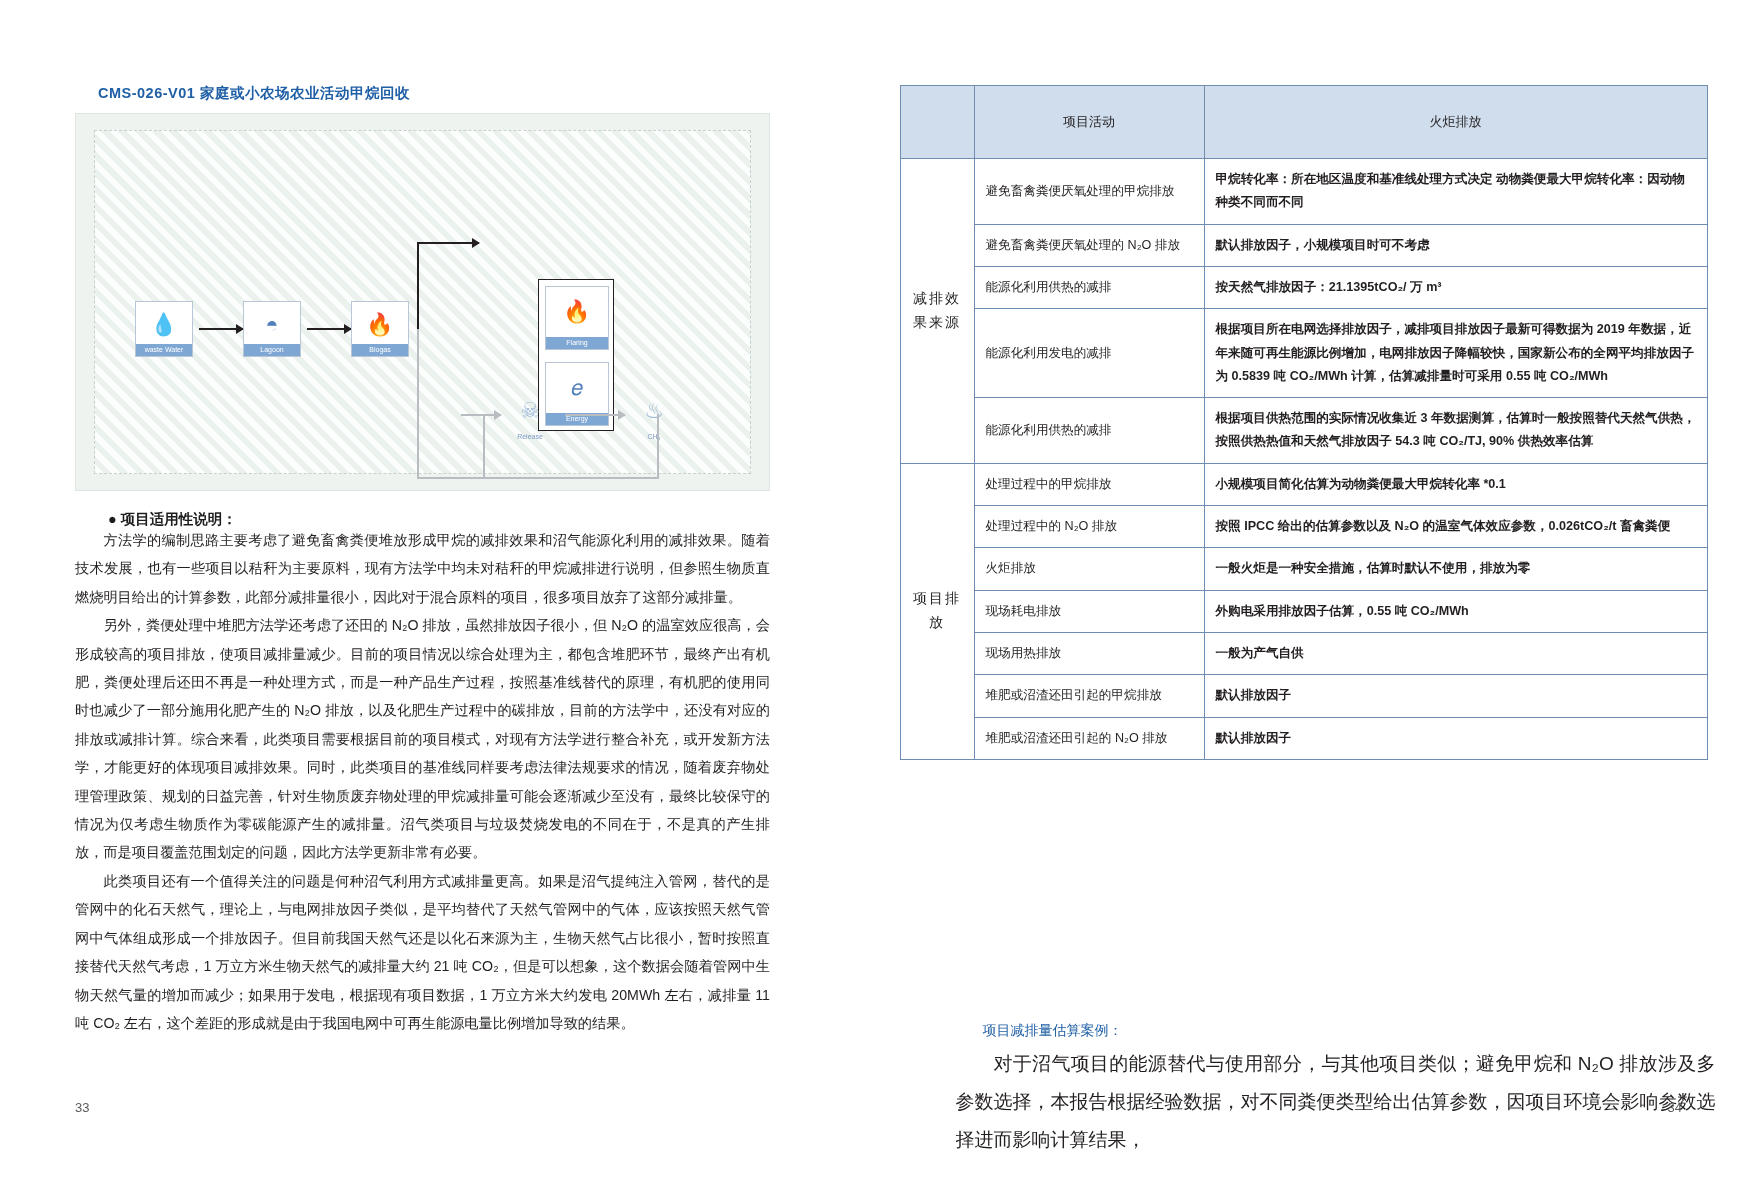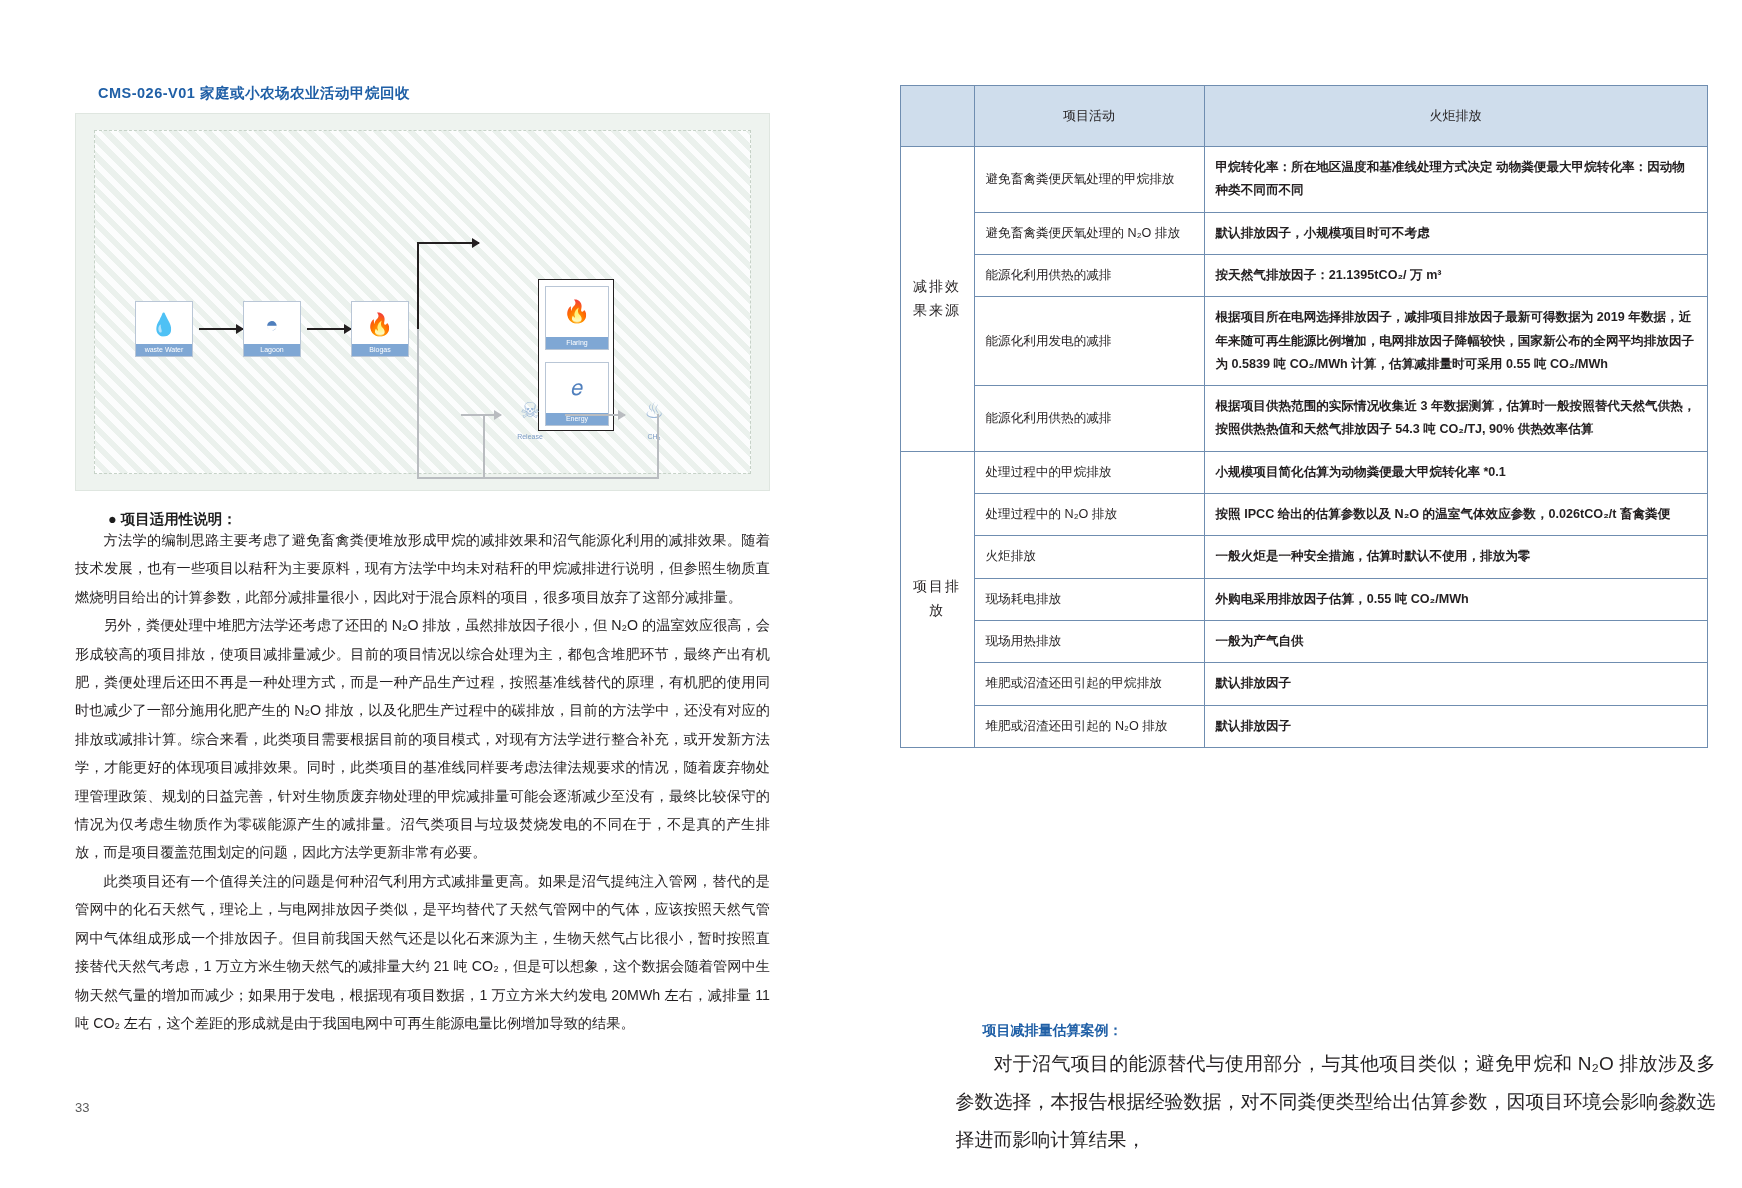--- a/index.html
+++ b/index.html
@@ -105,32 +105,32 @@
     font-size:12.6px; line-height:1.85;
   }
   table.est th, table.est td {
     border:1px solid #6f8db0;
     padding:9px 11px;
     vertical-align:middle;
     color:#231f20;
   }
   table.est thead th {
     background:#cfddec; font-weight:normal; text-align:center;
-    font-size:13px; padding:18px 10px;
+    font-size:13px; padding:24px 10px;
   }
   td.rowhead {
     width:74px; text-align:center; background:#ffffff;
     font-size:14px; line-height:1.7; letter-spacing:2px;
   }
   td.act { width:230px; }
   td.method { width:none;font-weight:bold; }
   .corner { background:#cfddec; border:1px solid #6f8db0; }
   .case-title {
     position:absolute; left:102px; top:1022px;
-    font-size:14px; font-weight:bold; color:#1f5fa6;
+    font-size:14px; font-weight:normal; color:#1f5fa6;
   }
   .case-text {
     position:absolute; left:75px; top:1045px; width:760px;
     font-size:19px; line-height:2.0; text-align:justify;
   }
   .case-text p { margin:0; text-indent:2em; }
   .pagenum-right {
     position:absolute; right:60px; top:1100px;
     font-size:13px; color:#5a5a5a;
   }

